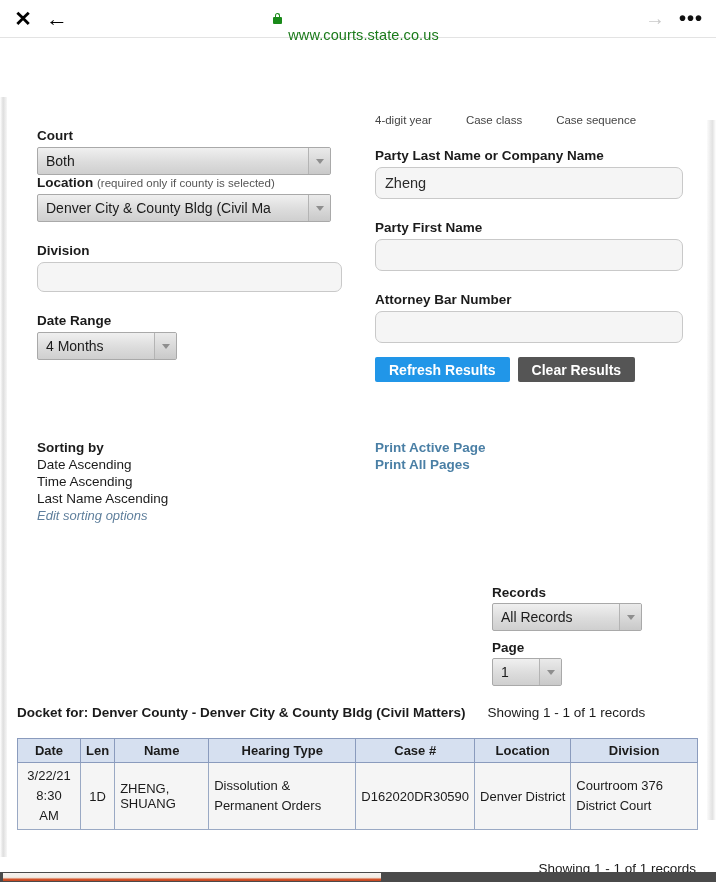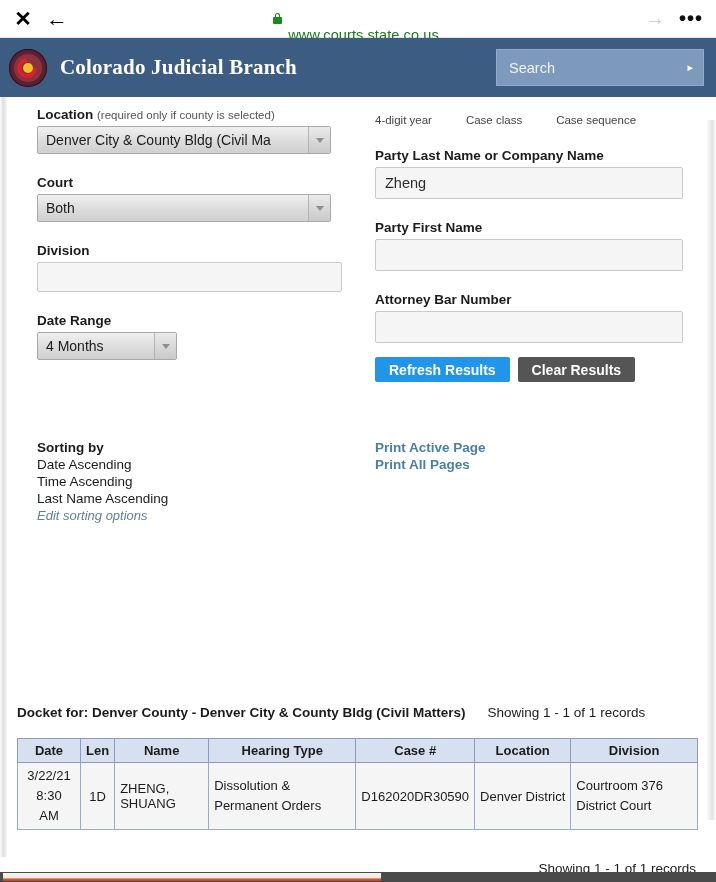--- a/index.html
+++ b/index.html
@@ -130,21 +130,21 @@
     background: linear-gradient(to bottom, #eaeaea, #c9c9c9);
     display: flex; align-items: center; justify-content: center;
   }
   .select .arrowbtn::after {
     content: ""; border-left: 4px solid transparent; border-right: 4px solid transparent;
     border-top: 5px solid #8e8e8e;
   }
 
   .textinput {
     height: 30px; border: 1px solid #c9c9c9; background: #f5f5f5;
-    border-radius: 2px; display: flex; align-items: center;
+    border-radius: 7px; display: flex; align-items: center;
     padding-left: 9px; font-size: 14.5px; color: #2b2b2b;
   }
 
   .btnrow { display: flex; gap: 8px; margin-top: 14px; }
   .btn {
     height: 25px; padding: 6px 14px; border: none; border-radius: 2px;
     font-size: 14px; font-weight: 700; color: #ffffff; cursor: pointer;
     display: flex; align-items: center; justify-content: center;
     font-family: "Liberation Sans", sans-serif;
   }
@@ -224,52 +224,40 @@
       <span class="lock-icon">
         <span class="shackle"></span>
           <span class="body"></span>
       </span>
       <span class="url-text">www.courts.state.co.us</span>
     </div>
     <div class="chrome-icon fwd">→</div>
     <div class="chrome-icon menu">•••</div>
   </div>
 
-  <div class="site-header">
-    <div class="logo">
-      <span class="inner"></span>
-        <span class="cletter"></span>
-        <span class="gold"></span>
-    </div>
-    <div class="site-title">Colorado Judicial Branch</div>
-    <div class="search-box">
-      <span class="ph">Search</span>
-      <span class="arrow">▸</span>
-    </div>
-  </div>
 
   <div class="page">
 
     <div class="col-left">
+
+      <div style="margin-top:21px">
+        <div class="fieldlabel">Court</div>
+        <div class="select" style="width:294px">
+          <span>Both</span>
+          <span class="arrowbtn"></span>
+        </div>
+      </div>
 
       <div>
         <div class="fieldlabel">
           <span>Location</span>
           <span class="sub">(required only if county is selected)</span>
         </div>
         <div class="select" style="width:294px">
           <span>Denver City &amp; County Bldg (Civil Ma</span>
-          <span class="arrowbtn"></span>
-        </div>
-      </div>
-
-      <div style="margin-top:21px">
-        <div class="fieldlabel">Court</div>
-        <div class="select" style="width:294px">
-          <span>Both</span>
           <span class="arrowbtn"></span>
         </div>
       </div>
 
       <div style="margin-top:21px">
         <div class="fieldlabel">Division</div>
         <div class="textinput" style="width:305px">
           <span></span>
         </div>
       </div>
@@ -326,20 +314,32 @@
       <div class="line">Time Ascending</div>
       <div class="line">Last Name Ascending</div>
       <div class="edit">Edit sorting options</div>
     </div>
 
     <div class="printlinks">
       <a>Print Active Page</a>
       <a>Print All Pages</a>
     </div>
 
+    <div class="recblock">
+      <div class="fieldlabel">Records</div>
+      <div class="select sel-records">
+        <span>All Records</span>
+        <span class="arrowbtn"></span>
+      </div>
+      <div class="fieldlabel" style="margin-top:9px">Page</div>
+      <div class="select sel-page">
+        <span>1</span>
+        <span class="arrowbtn"></span>
+      </div>
+    </div>
 
     <div class="docketline">
       <span class="title">Docket for: Denver County - Denver City &amp; County Bldg (Civil Matters)</span>
       <span class="showing">Showing 1 - 1 of 1 records</span>
     </div>
 
     <table class="docket">
       <thead>
         <tr>
           <th>Date</th>

